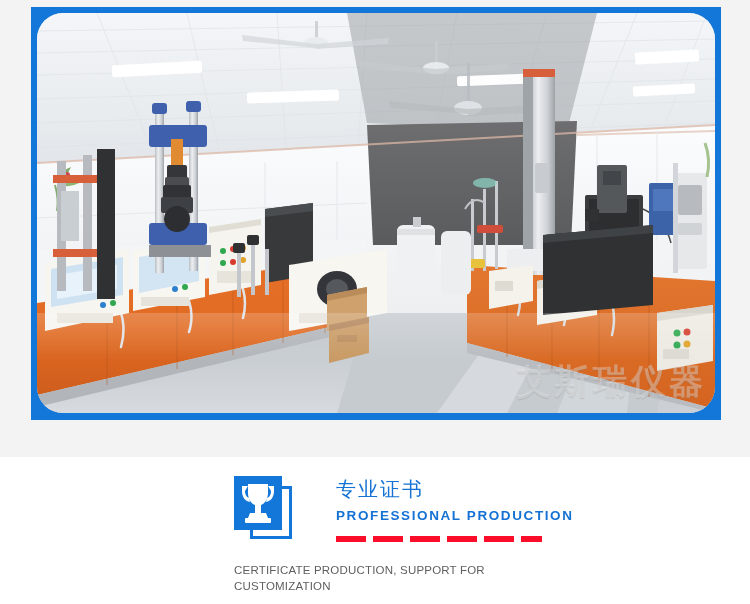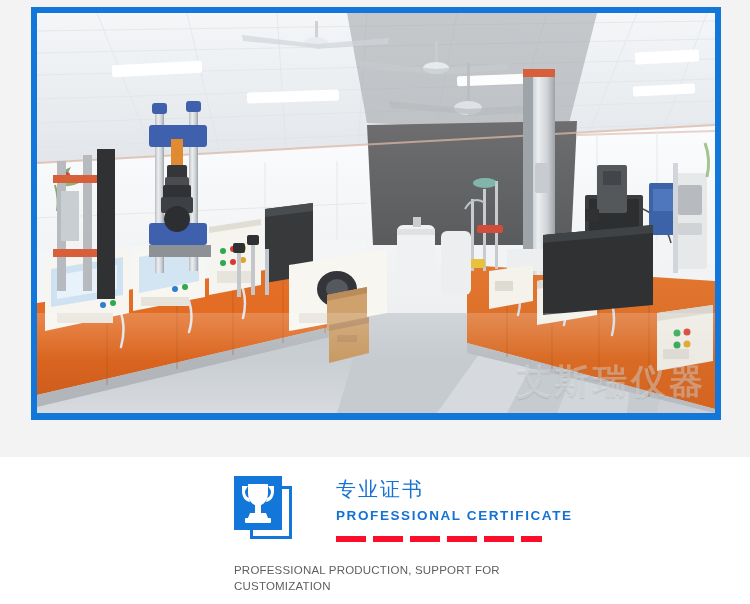--- a/index.html
+++ b/index.html
@@ -35,20 +35,21 @@
     background: #1277d8;
     box-sizing: border-box;
     padding: 6px 6px 7px 6px;
   }
   .photo-inner {
     position: relative;
     width: 100%;
     height: 100%;
     overflow: hidden;
     background: #d8dadd;
+    border-radius: 26px;
   }
   .photo-svg {
     display: block;
     width: 100%;
     height: 100%;
   }
   .watermark {
     position: absolute;
     right: 8px;
     bottom: 8px;
@@ -526,27 +527,27 @@
         <path d="M9 5 h-6 v5 c0 6 3 10 8 11 l-1 -4 c-3 -1 -4 -4 -4 -7 Z" fill="#ffffff"></path>
         <path d="M29 5 h6 v5 c0 6 -3 10 -8 11 l1 -4 c3 -1 4 -4 4 -7 Z" fill="#ffffff"></path>
         <rect x="16" y="24" width="6" height="8" fill="#ffffff"></rect>
         <path d="M11 32 h16 l2 5 h-20 Z" fill="#ffffff"></path>
         <rect x="6" y="37" width="26" height="5" rx="1" fill="#ffffff"></rect>
       </svg>
     </div>
 
     <div class="titles">
       <div class="title-cn">专业证书</div>
-      <div class="title-en">PROFESSIONAL CERTIFICATE</div>
+      <div class="title-en">PROFESSIONAL PRODUCTION</div>
     </div>
 
     <div class="dashes">
       <span class="dash"></span>
       <span class="dash"></span>
       <span class="dash"></span>
       <span class="dash"></span>
       <span class="dash"></span>
       <span class="dash short"></span>
     </div>
   </div>
 
-  <div class="caption">PROFESSIONAL PRODUCTION, SUPPORT FOR CUSTOMIZATION</div>
+  <div class="caption">CERTIFICATE PRODUCTION, SUPPORT FOR CUSTOMIZATION</div>
 </div>
 
 </body></html>

